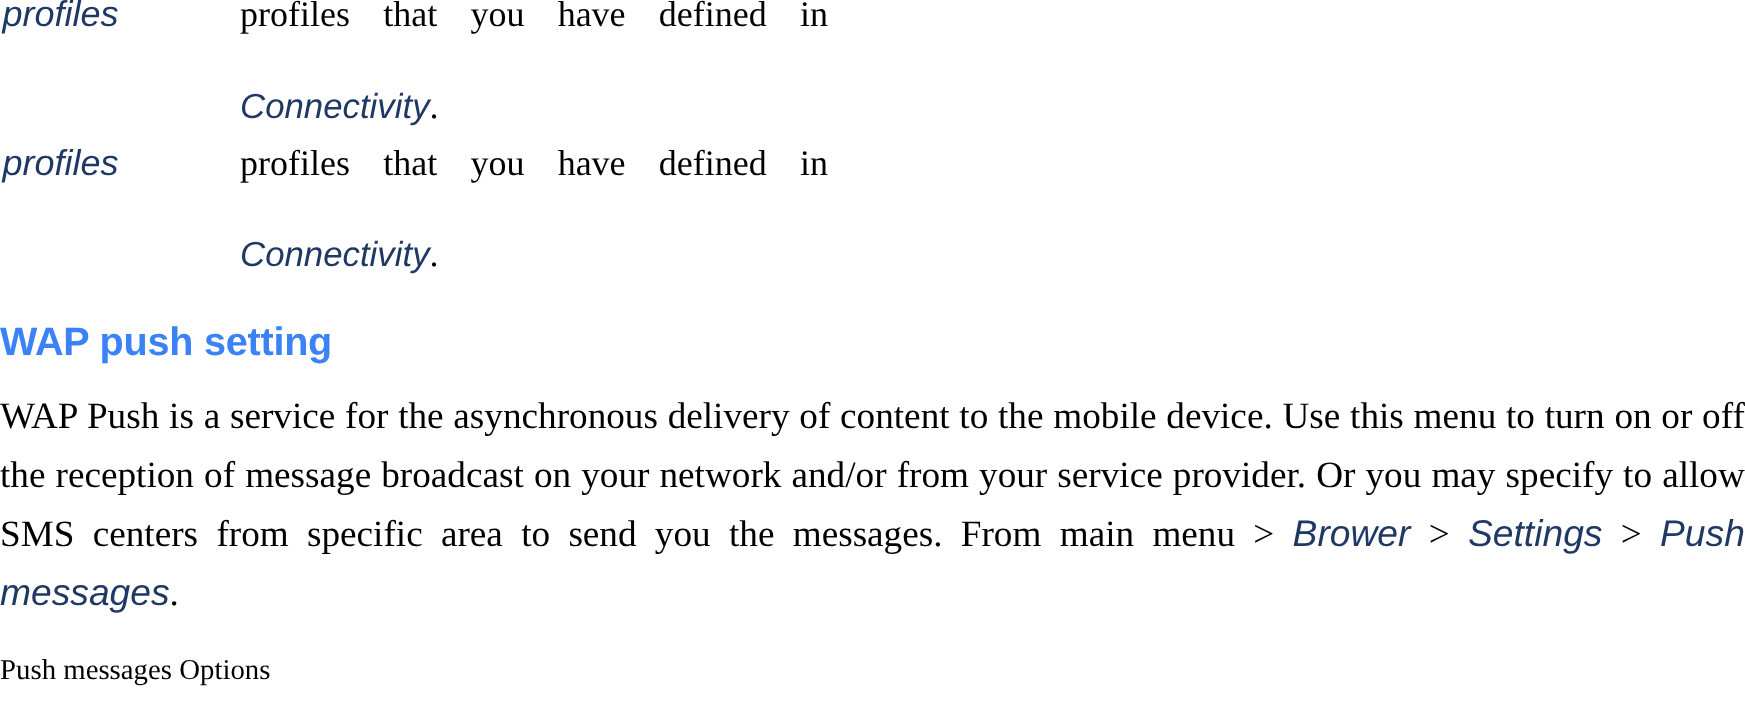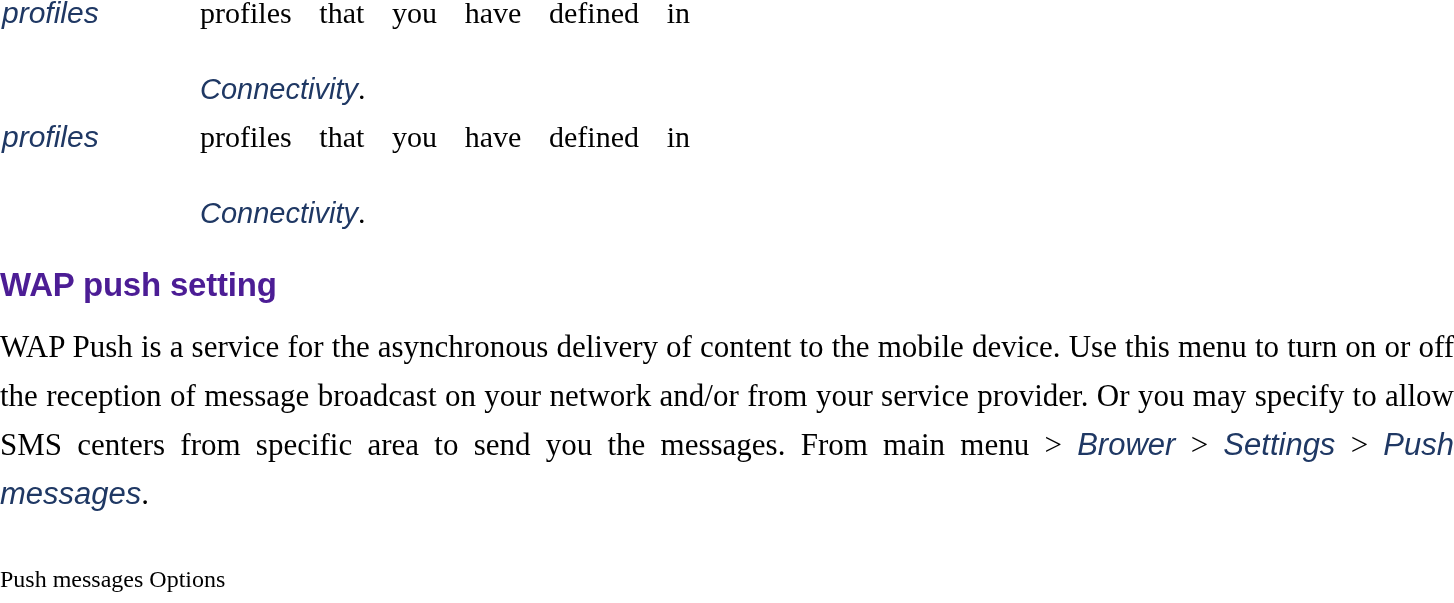--- a/index.html
+++ b/index.html
@@ -99,21 +99,21 @@
 
   
   .heading {
     position: absolute;
     left: 0px;
     top: 243px;
     font-family: "Liberation Sans", "DejaVu Sans", sans-serif;
     font-weight: bold;
     font-size: 33px;
     line-height: 40px;
-    color: #4c1d95;
+    color: #3b82f6;
     letter-spacing: -0.2px;
     white-space: nowrap;
   }
 
   
   .body-para {
     position: absolute;
     left: 0px;
     top: 291px;
     width: 1454px;
@@ -125,21 +125,21 @@
     hyphens: none;
   }
   .body-para .term {
     font-size: 31px;
   }
 
   
   .caption {
     position: absolute;
     left: 0px;
-    top: 564px;
+    top: 544px;
     font-size: 24px;
     line-height: 30px;
     color: #000000;
     white-space: nowrap;
   }
 </style>
 </head>
 <body>
 
 <div class="page">

